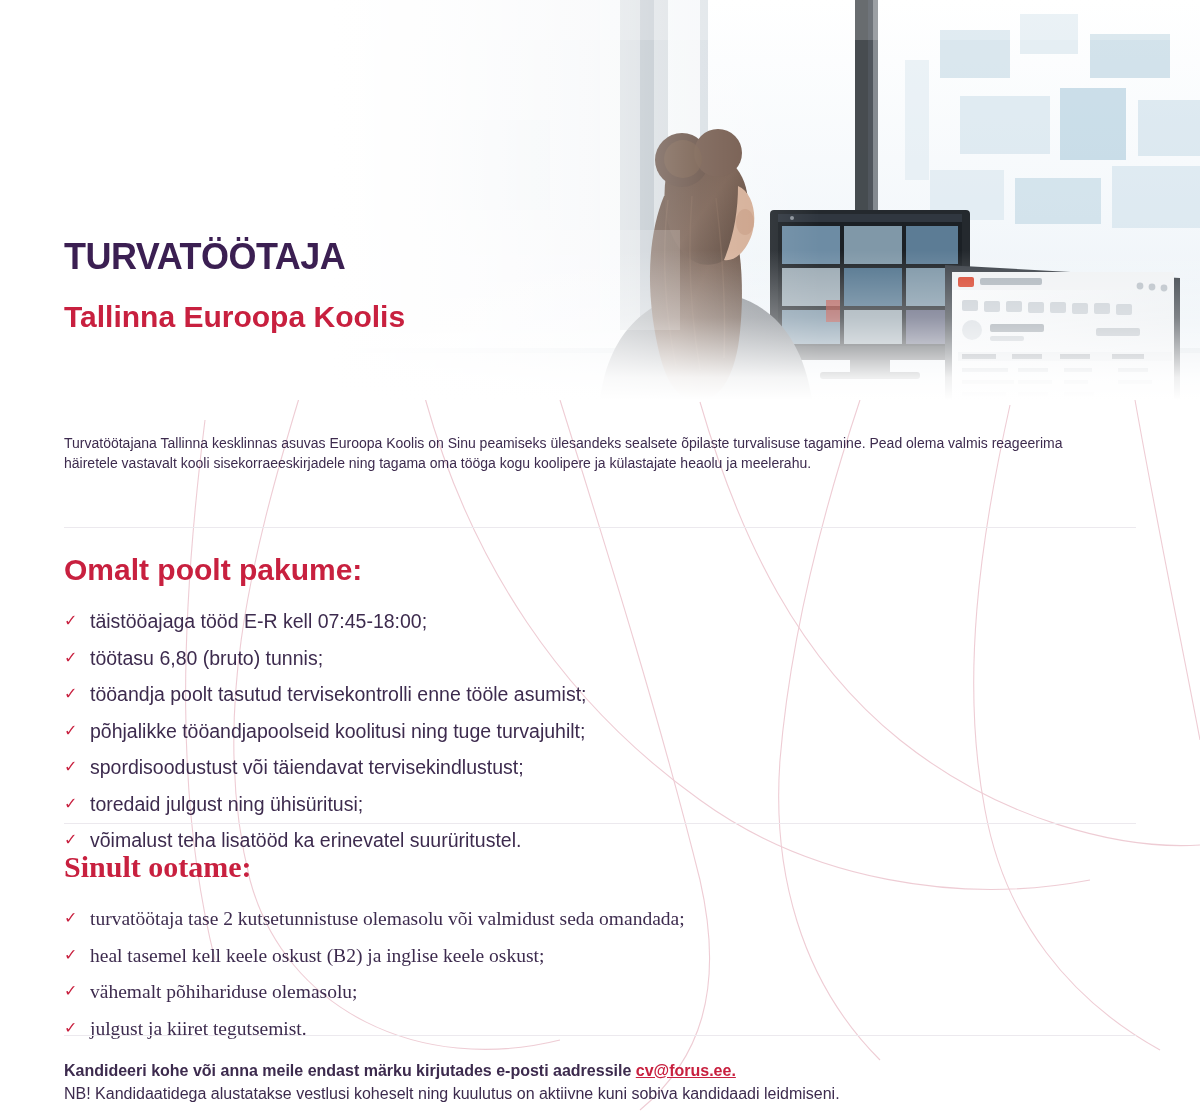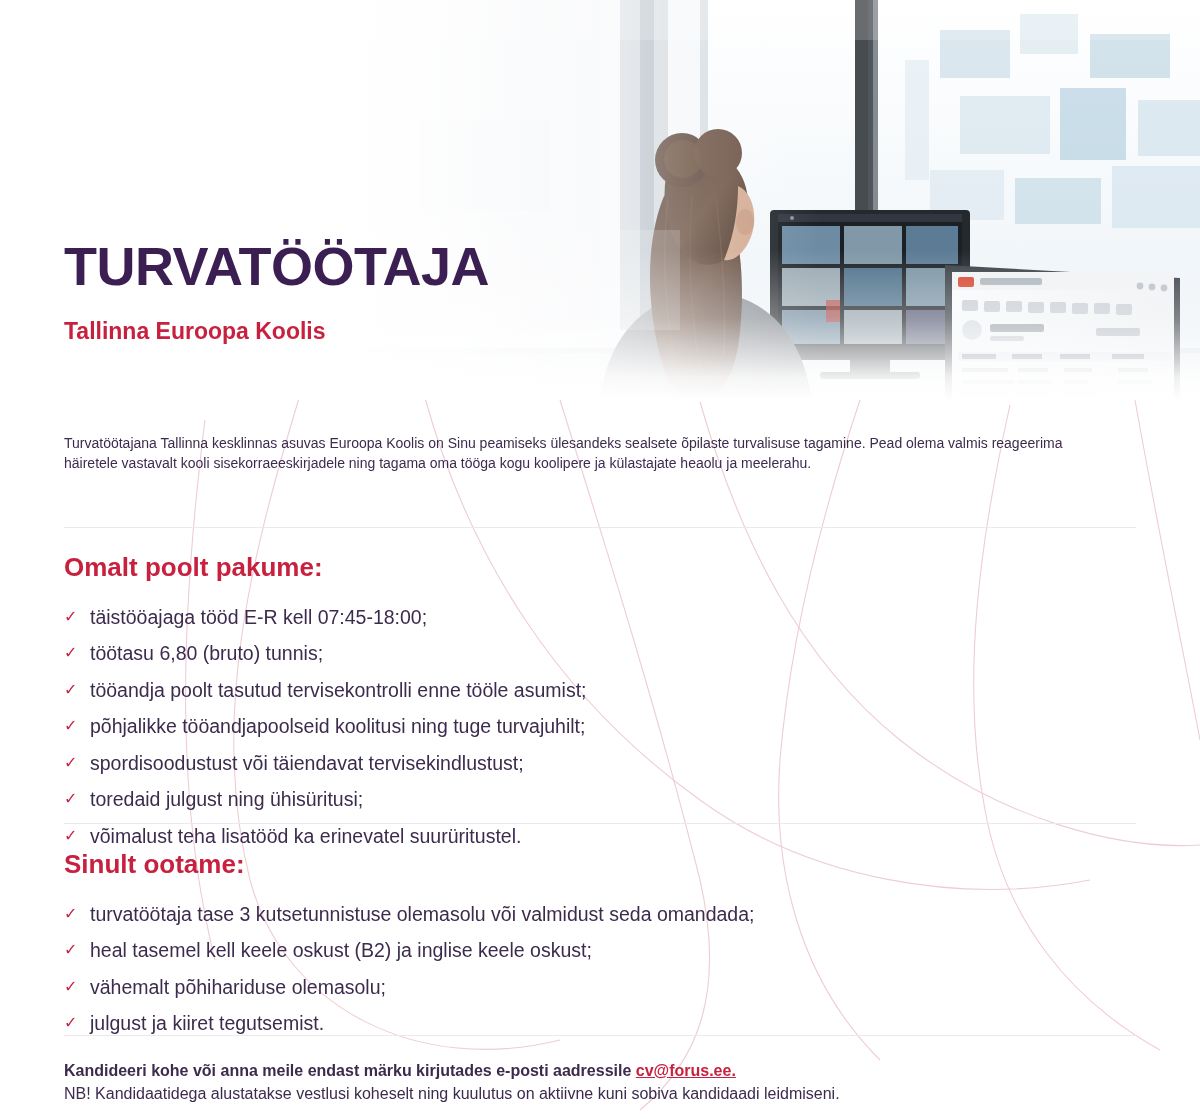--- a/index.html
+++ b/index.html
@@ -67,30 +67,30 @@
     pointer-events: none;
   }
 
   .title-block {
     position: absolute;
     top: 238px;
     left: 64px;
     z-index: 4;
   }
   .main-title {
-    font-size: 54px;
+    font-size: 36px;
     font-weight: 700;
     letter-spacing: -0.5px;
     color: #3b1f52;
     line-height: 1.05;
     margin: 0;
     white-space: nowrap;
   }
   .sub-title {
-    font-size: 23px;
+    font-size: 30px;
     font-weight: 700;
     color: #c8203f;
     margin: 24px 0 0 0;
     line-height: 1.1;
     white-space: nowrap;
   }
 
   .intro {
     position: absolute;
     top: 420px;
@@ -109,24 +109,24 @@
     height: 1px;
     background: #ece9ee;
     z-index: 4;
   }
   .divider-1 { top: 527px; }
   .divider-2 { top: 823px; }
   .divider-3 { top: 1035px; }
 
   .section { position: absolute; left: 64px; z-index: 4; }
   .section-offers { top: 553px; }
-  .section-expect { top: 850px; }
+  .section-expect { top: 850px; font-family: Liberation Serif, serif; }
 
   .section-heading {
-    font-size: 26px;
+    font-size: 30px;
     font-weight: 700;
     color: #c8203f;
     margin: 0 0 26px 0;
     line-height: 1.1;
   }
 
   ul.checklist {
     list-style: none;
     margin: 0;
     padding: 0;
@@ -397,21 +397,21 @@
     </ul>
   </div>
 
   <div class="divider divider-2"></div>
 
   <div class="section section-expect">
     <h3 class="section-heading">Sinult ootame:</h3>
     <ul class="checklist">
       <li>
         <span class="check-icon">✓</span>
-        <span>turvatöötaja tase 3 kutsetunnistuse olemasolu või valmidust seda omandada;</span>
+        <span>turvatöötaja tase 2 kutsetunnistuse olemasolu või valmidust seda omandada;</span>
       </li>
       <li>
         <span class="check-icon">✓</span>
         <span>heal tasemel kell keele oskust (B2) ja inglise keele oskust;</span>
       </li>
       <li>
         <span class="check-icon">✓</span>
         <span>vähemalt põhihariduse olemasolu;</span>
       </li>
       <li>

